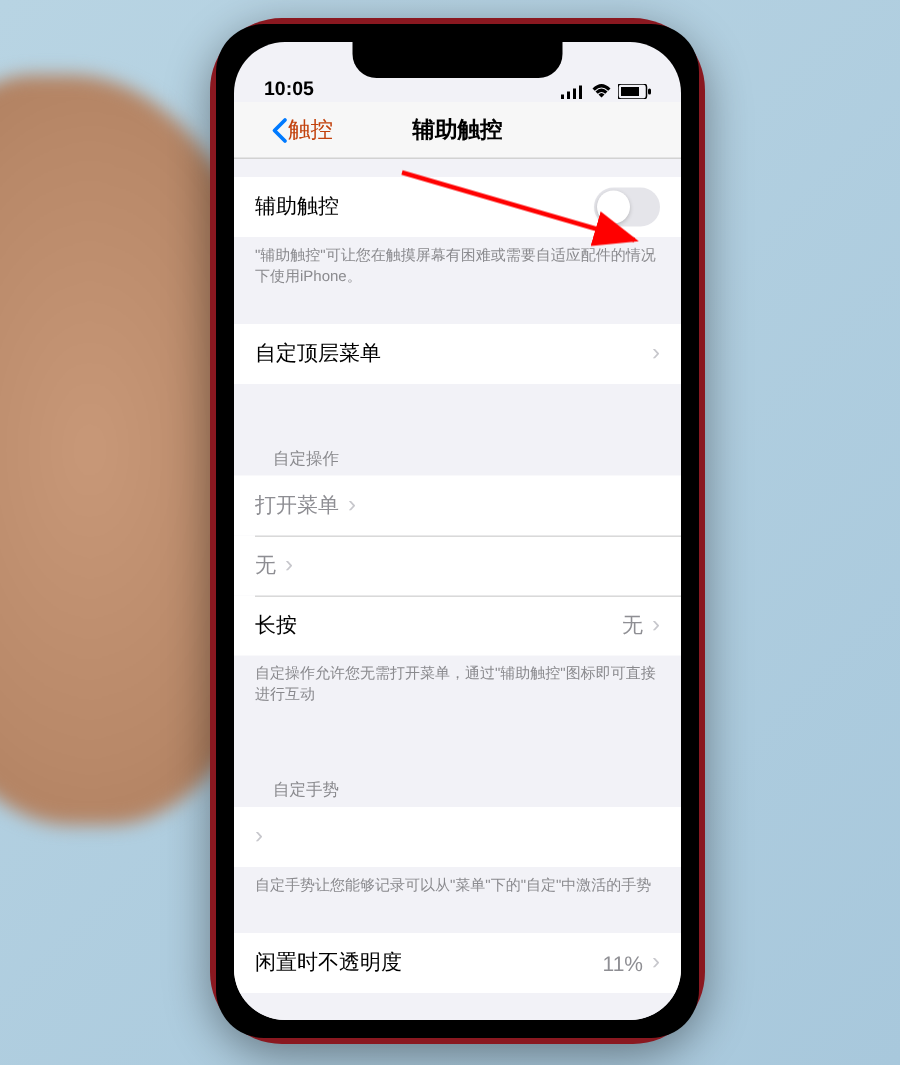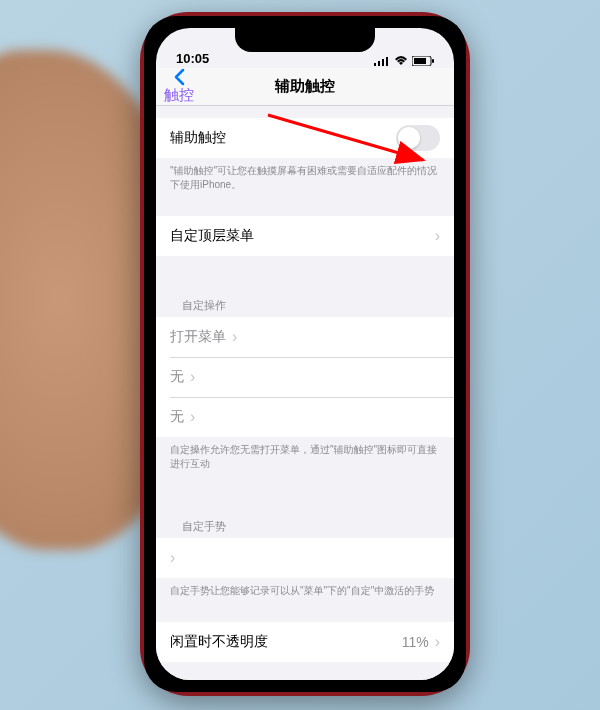--- a/index.html
+++ b/index.html
@@ -80,25 +80,24 @@
       height: 38px;
       display: flex;
       align-items: center;
       position: relative;
       border-bottom: 0.5px solid rgba(0,0,0,0.15);
       background: #f7f7f7;
     }
     .back-btn {
       display: flex;
       align-items: center;
-      color: #8b5cf6;
+      color: #c2410c;
       font-size: 15px;
-      padding-left: 8px;
+      padding-left: 24px;
       cursor: pointer;
-      flex-direction: column;
     }
     .nav-title {
       position: absolute;
       left: 50%;
       transform: translateX(-50%);
       font-size: 15px;
       font-weight: 600;
       color: #000;
     }
     .content {
@@ -241,20 +240,21 @@
           <div class="section-header">自定操作</div>
           <div class="row">
             <span class="row-value">打开菜单</span>
             <span class="chevron">›</span>
           </div>
           <div class="row">
             <span class="row-value">无</span>
             <span class="chevron">›</span>
           </div>
           <div class="row">
+            <span class="row-label">长按</span>
             <span class="row-value">无</span>
             <span class="chevron">›</span>
           </div>
           <div class="section-footer">自定操作允许您无需打开菜单，通过"辅助触控"图标即可直接进行互动</div>
         </div>
 
         <div class="section">
           <div class="section-header">自定手势</div>
           <div class="row">
             <span class="chevron">›</span>

